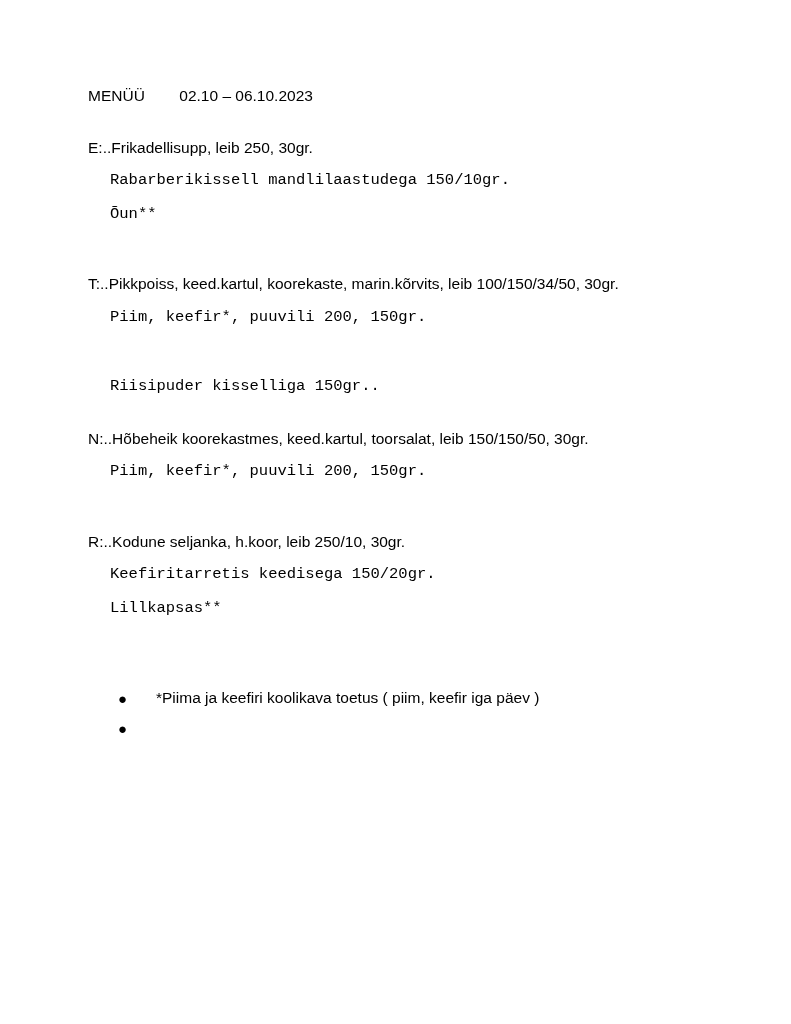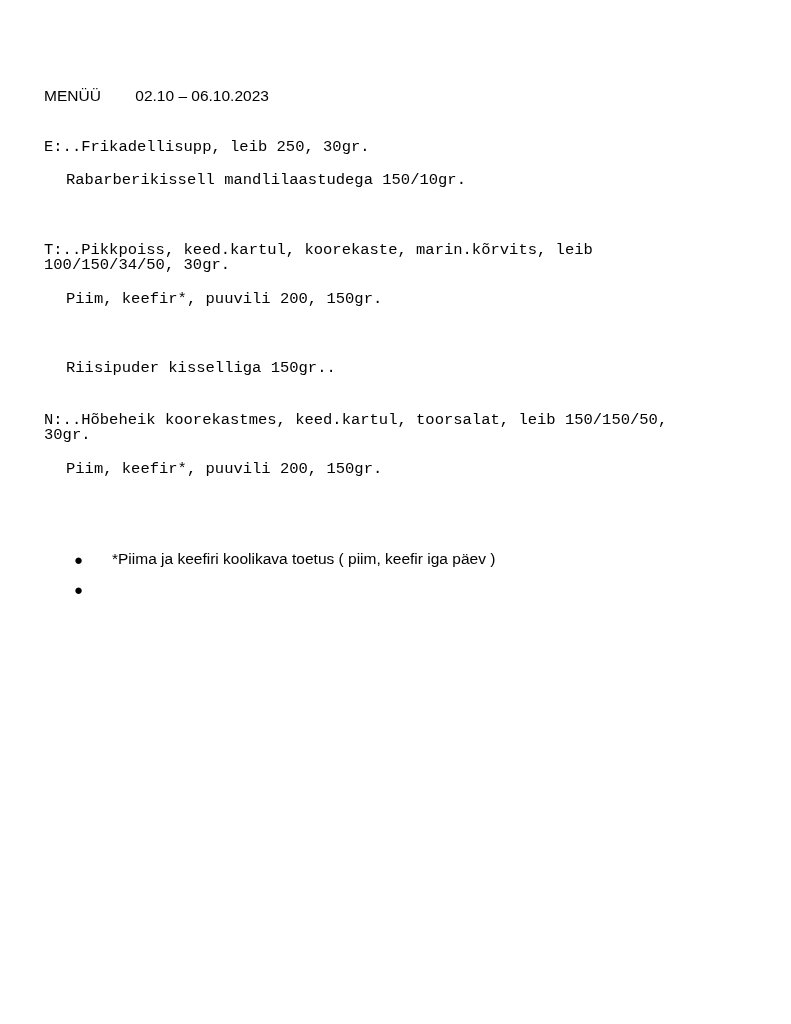--- a/index.html
+++ b/index.html
@@ -12,21 +12,21 @@
     height: 1024px;
     font-family: "Liberation Sans", sans-serif;
     color: #000000;
     position: relative;
     overflow: hidden;
   }
   .page {
     box-sizing: border-box;
     width: 791px;
     height: 732px;
-    padding: 88px 78px 40px 44px;
+    padding: 88px 78px 40px 88px;
     background: #ffffff;
     border-radius: 32px;
   }
   .title-line {
     font-size: 15.5px;
     line-height: 1.0;
     margin: 0 0 0 0;
     white-space: pre;
   }
   .day-block {
@@ -36,21 +36,20 @@
     margin-top: 54px;
   }
   .line {
     font-size: 15.5px;
     line-height: 1.0;
     white-space: pre-wrap;
   }
   .line.first {
     margin: 0;
     padding-left: 0;
-    font-family: Liberation Mono, monospace;
   }
   .line.indent {
     margin: 18px 0 0 0;
     padding-left: 22px;
     font-family: Liberation Mono, monospace;
   }
   .notes {
     margin-top: 74px;
     padding-left: 30px;
     list-style: none;
@@ -73,36 +72,42 @@
 </head>
 <body>
 
 <div class="page">
 
   <div class="title-line">MENÜÜ        02.10 – 06.10.2023</div>
 
   <div class="day-block">
     <div class="line first">E:..Frikadellisupp, leib 250, 30gr.</div>
     <div class="line indent">Rabarberikissell mandlilaastudega 150/10gr.</div>
+    <div class="line indent">Õun**</div>
   </div>
 
   <div class="day-block gap-large">
     <div class="line first">T:..Pikkpoiss, keed.kartul, koorekaste, marin.kõrvits, leib 100/150/34/50, 30gr.</div>
     <div class="line indent">Piim, keefir*, puuvili 200, 150gr.</div>
   </div>
 
   <div class="day-block gap-large">
     <div class="line indent">Riisipuder kisselliga 150gr..</div>
   </div>
 
   <div class="day-block">
     <div class="line first">N:..Hõbeheik koorekastmes, keed.kartul, toorsalat, leib 150/150/50, 30gr.</div>
     <div class="line indent">Piim, keefir*, puuvili 200, 150gr.</div>
   </div>
 
+  <div class="day-block gap-large">
+    <div class="line first">R:..Kodune seljanka, h.koor, leib 250/10, 30gr.</div>
+    <div class="line indent">Keefiritarretis keedisega 150/20gr.</div>
+    <div class="line indent">Lillkapsas**</div>
+  </div>
 
   <ul class="notes">
     <li>
       <span class="bullet">●</span>
       <span>*Piima ja keefiri koolikava toetus ( piim, keefir iga päev )</span>
     </li>
     <li>
       <span class="bullet">●</span>
     </li>
   </ul>

